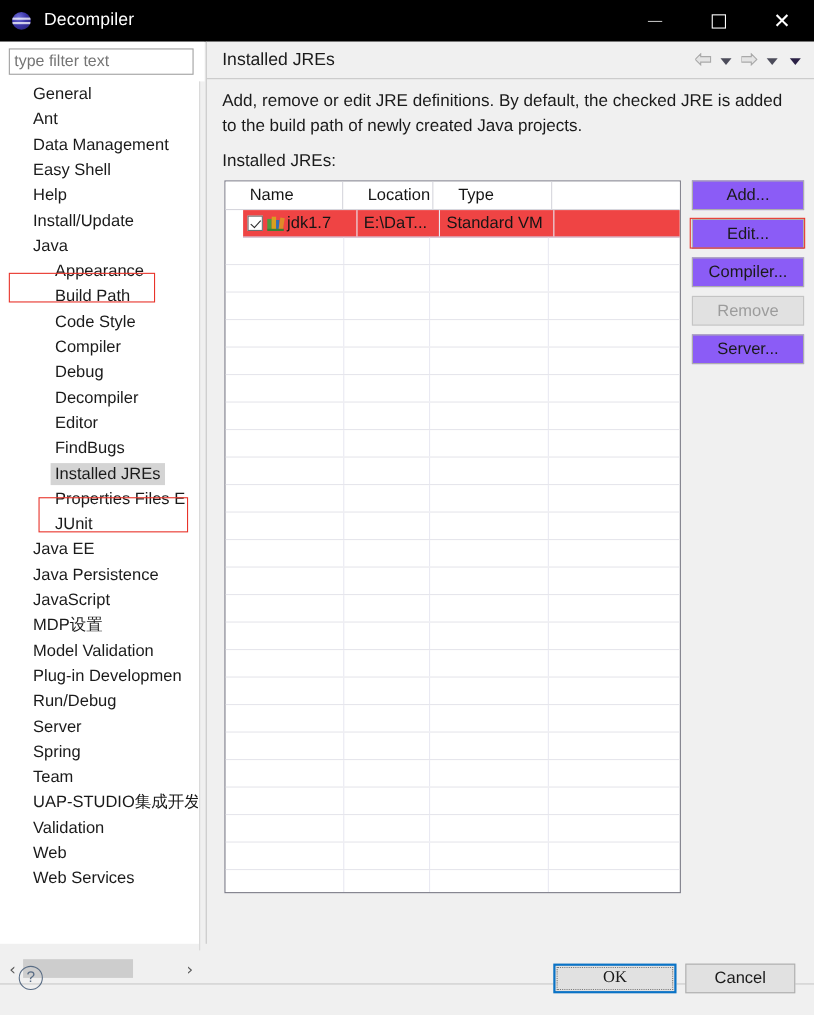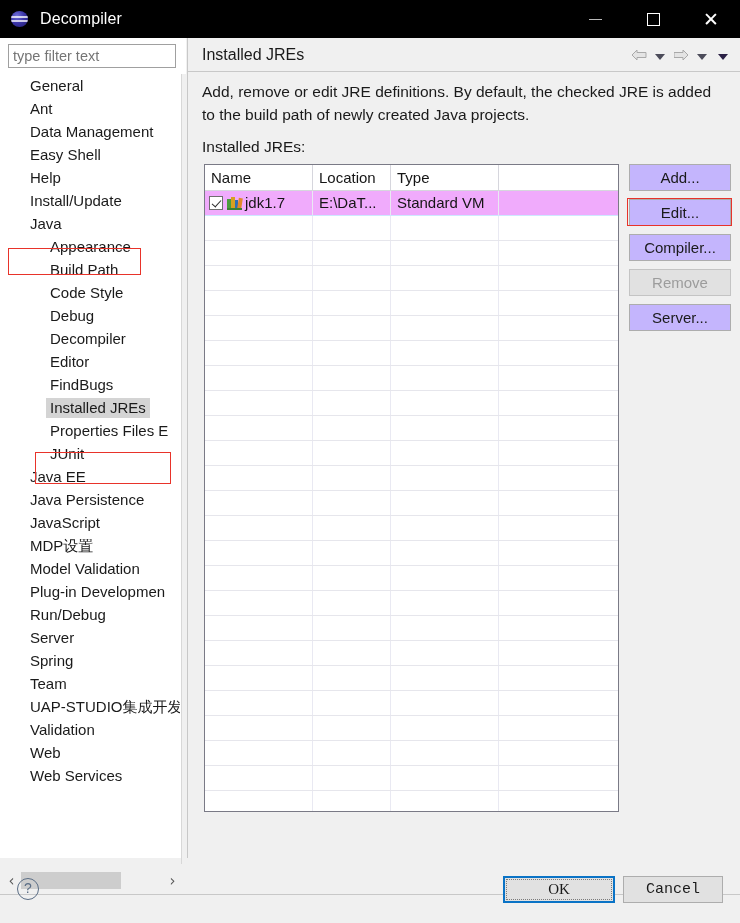--- a/index.html
+++ b/index.html
@@ -265,32 +265,33 @@
   }
   .th {
     font-size: 15px;
     color: #151515;
     line-height: 25px;
     padding-left: 6px;
     border-right: 1px solid #d6d6dd;
     box-sizing: border-box;
     white-space: nowrap;
     overflow: hidden;
+    margin-left: 16px;
   }
   .th.c0 { width: 108px; }
   .th.c1 { width: 78px; }
   .th.c2 { width: 108px; }
   .th.c3 { width: 119px; border-right: none; }
   .trow {
     display: flex;
     height: 25px;
     border-bottom: 1px solid #e6e6ec;
     box-sizing: border-box;
   }
-  .trow.sel { background: #f0abfc; border-bottom-color: #cde8ff; }
+  .trow.sel { background: #ef4444; border-bottom-color: #cde8ff; margin-left: 16px; }
   .td {
     font-size: 15px;
     color: #151515;
     line-height: 24px;
     padding-left: 6px;
     border-right: 1px solid #e9e9f2;
     box-sizing: border-box;
     white-space: nowrap;
     overflow: hidden;
     display: flex;
@@ -335,21 +336,21 @@
   .jreicon .shelf { left: 0; top: 12px; width: 15px; height: 2px; background: #3d7f33; }
 
   
   .sidebtns {
     position: absolute;
     left: 441px; top: 126px;
     width: 102px;
   }
   .btn {
     width: 102px; height: 27px;
-    background: #c4b5fd;
+    background: #8b5cf6;
     border: 1px solid #adadad;
     box-sizing: border-box;
     font-family: "Liberation Sans", sans-serif;
     font-size: 15px;
     color: #1a1a1a;
     text-align: center;
     line-height: 25px;
     margin-bottom: 8px;
     padding: 0;
   }
@@ -395,21 +396,21 @@
     left: 1px; top: 1px; right: 1px; bottom: 1px;
     border: 1px dotted #7b7b7b;
   }
   .cancelbtn {
     position: absolute;
     left: 623px; top: 838px;
     width: 100px; height: 27px;
     background: #e1e1e1;
     border: 1px solid #adadad;
     box-sizing: border-box;
-    font-family: Liberation Mono, monospace;
+    font-family: Liberation Sans, sans-serif;
     font-size: 15px;
     color: #1a1a1a;
     text-align: center;
     line-height: 25px;
     padding: 0;
   }
 </style>
 </head>
 <body>
 
@@ -444,20 +445,21 @@
         <div class="tree-item"><span class="tlabel">General</span></div>
         <div class="tree-item"><span class="tlabel">Ant</span></div>
         <div class="tree-item"><span class="tlabel">Data Management</span></div>
         <div class="tree-item"><span class="tlabel">Easy Shell</span></div>
         <div class="tree-item"><span class="tlabel">Help</span></div>
         <div class="tree-item"><span class="tlabel">Install/Update</span></div>
         <div class="tree-item"><span class="tlabel">Java</span></div>
         <div class="tree-item lvl2"><span class="tlabel">Appearance</span></div>
         <div class="tree-item lvl2"><span class="tlabel">Build Path</span></div>
         <div class="tree-item lvl2"><span class="tlabel">Code Style</span></div>
+        <div class="tree-item lvl2"><span class="tlabel">Compiler</span></div>
         <div class="tree-item lvl2"><span class="tlabel">Debug</span></div>
         <div class="tree-item lvl2"><span class="tlabel">Decompiler</span></div>
         <div class="tree-item lvl2"><span class="tlabel">Editor</span></div>
         <div class="tree-item lvl2"><span class="tlabel">FindBugs</span></div>
         <div class="tree-item lvl2 selected"><span class="tlabel">Installed JREs</span></div>
         <div class="tree-item lvl2"><span class="tlabel">Properties Files E</span></div>
         <div class="tree-item lvl2"><span class="tlabel">JUnit</span></div>
         <div class="tree-item"><span class="tlabel">Java EE</span></div>
         <div class="tree-item"><span class="tlabel">Java Persistence</span></div>
         <div class="tree-item"><span class="tlabel">JavaScript</span></div>

